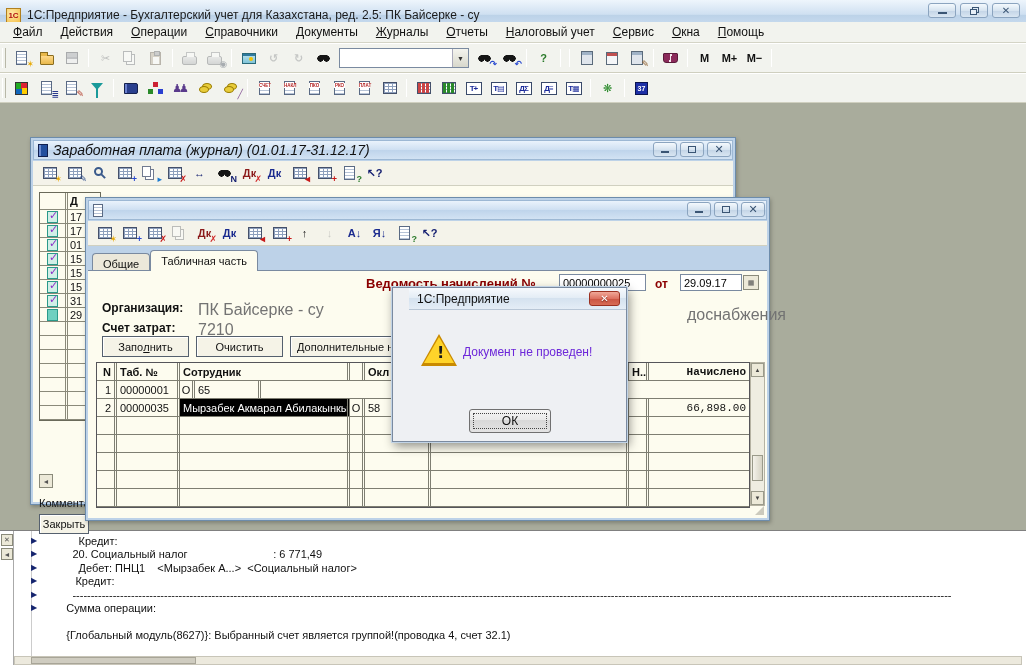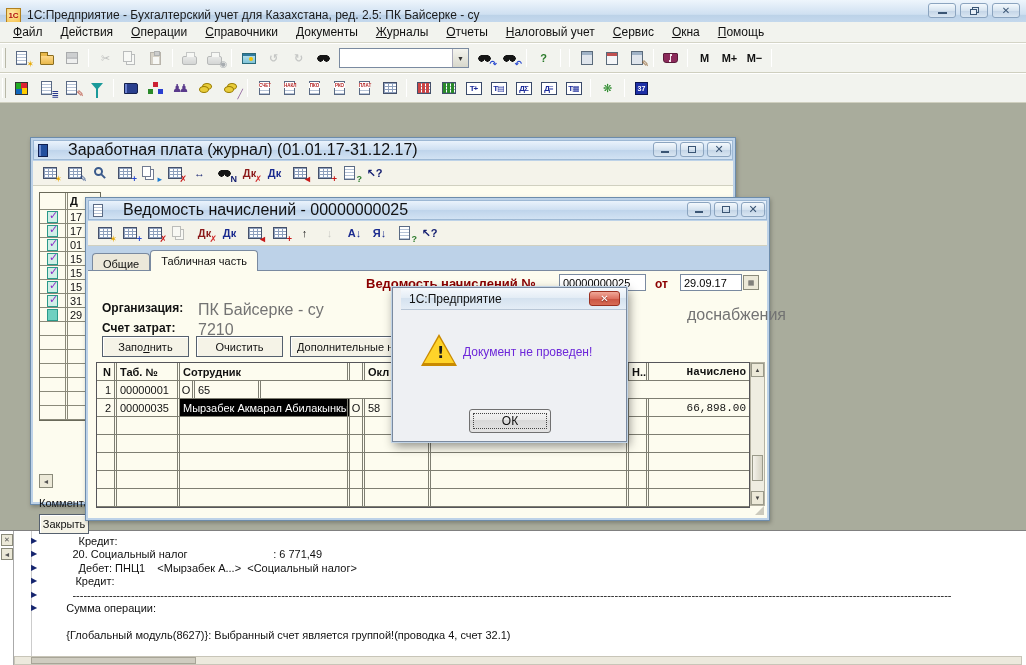--- a/index.html
+++ b/index.html
@@ -79,21 +79,21 @@
 
   .combo{display:flex;align-items:center;width:130px;height:20px;border:1px solid #7a8aa0;background:#fff;margin:0 3px;flex:none;}
   .combo input{flex:1;border:none;outline:none;height:16px;min-width:0;font-size:11px;background:#fff;}
   .combo .cbtn{width:16px;height:18px;background:linear-gradient(#f4f4ee,#d8d8cc);border-left:1px solid #aab;display:flex;align-items:center;justify-content:center;font-size:7px;color:#333;}
 
   
   .win{position:absolute;background:#bdd2e8;border:1px solid #6d8cab;box-shadow:1px 2px 4px rgba(0,0,0,.25);}
   .win .wtitle{position:absolute;left:2px;right:2px;top:2px;height:20px;
     background:linear-gradient(#eaf3fc,#cfe0f2 48%,#bed4eb 50%,#d2e2f3);
     border:1px solid #9db8d4;display:flex;align-items:center;padding:0 4px;}
-  .win .wtitle .t-text{font-size:16px;margin-left:20px;white-space:nowrap;}
+  .win .wtitle .t-text{font-size:14px;margin-left:5px;white-space:nowrap;font-style:italic;}
   .cwbtn{width:24px;height:15px;border:1px solid #8ba4bf;border-radius:3px;
     background:linear-gradient(#f4f9fd,#d7e4f0 50%,#c3d4e6 52%,#d9e6f2);
     display:flex;align-items:center;justify-content:center;color:#3a5574;}
   .cwbtns{position:absolute;right:4px;top:4px;display:flex;gap:3px;}
   .wtool{position:absolute;left:2px;right:2px;top:23px;height:25px;background:#f4f3ea;
     border-bottom:1px solid #d0d0c0;display:flex;align-items:center;padding-left:4px;}
   .wclient{position:absolute;left:2px;right:2px;bottom:2px;top:48px;background:#fdfcef;}
 
   
   .jgrid{position:absolute;left:6px;top:6px;width:62px;border:1px solid #6a6a5a;background:#fdfcef;}
@@ -140,21 +140,21 @@
   .tc.sel{background:#000000;color:#fff;}
 
   .vscroll{position:absolute;width:15px;background:#efede1;border:1px solid #b5b2a2;}
   .sbtn{position:absolute;left:0;width:13px;height:14px;background:#ece9d8;border:1px solid #9a9a8a;
     display:flex;align-items:center;justify-content:center;font-size:6px;color:#444;}
   .sthumb{position:absolute;left:1px;width:11px;background:linear-gradient(90deg,#f4f2ea,#d6d3c4);border:1px solid #9a9a8a;}
 
   
   #dialog{position:absolute;left:392px;top:287px;width:235px;height:155px;background:#eef0f3;
     border:1px solid #7a8aa0;box-shadow:0 0 0 1px #c2d4e6,2px 4px 10px rgba(0,0,0,.45);z-index:30;}
-  #dialog .dtitle{position:absolute;left:8px;right:0;top:0;height:22px;
+  #dialog .dtitle{position:absolute;left:16px;right:0;top:0;height:22px;
     background:linear-gradient(#f7fafd,#e3ecf5 48%,#d5e2ef 50%,#e4edf6);
     border-bottom:1px solid #b8c6d6;display:flex;align-items:center;padding:0 8px;font-size:12px;}
   .dclose{position:absolute;right:6px;top:3px;width:31px;height:15px;border:1px solid #9b3020;border-radius:3px;
     background:linear-gradient(#f0a898,#dd7261 50%,#c95442 52%,#d86c55);
     color:#fff;font-weight:bold;font-size:10px;display:flex;align-items:center;justify-content:center;text-shadow:0 1px 1px #7a2415;}
   .warn{position:absolute;left:28px;top:46px;width:0;height:0;border-left:18px solid transparent;border-right:18px solid transparent;border-bottom:32px solid #c98a00;}
   .warn i{position:absolute;left:-15px;top:3px;width:0;height:0;border-left:15px solid transparent;border-right:15px solid transparent;border-bottom:26px solid #ffd42a;}
   .warn b{position:absolute;left:-2px;top:9px;font-size:16px;color:#1a1a1a;font-family:"DejaVu Sans",sans-serif;}
   .dmsg{position:absolute;left:70px;top:57px;font-size:12px;color:#6d28d9;}
   .okbtn{position:absolute;left:76px;top:121px;width:82px;height:24px;border:1px solid #707070;border-radius:3px;
@@ -556,21 +556,20 @@
         </div>
       <span class="mini-btn" style="left:6px;top:288px">◄</span>
       <span style="position:absolute;left:6px;top:311px;font-size:11px">Комментарий:</span>
       <span class="btn1c fl" style="position:absolute;left:6px;top:328px;width:50px;height:20px">Закрыть</span>
     </div>
   </div>
 
   <div class="win" id="swin" style="left:85px;top:197px;width:685px;height:324px;z-index:10">
     <div class="wtitle">
       <span class="sicon"></span>
-      <span class="t-text">Ведомость начислений - 00000000025</span>
     </div>
     <div class="cwbtns">
       <span class="cwbtn">
           <span style="width:8px;height:2px;background:#3a5574;margin-top:5px"></span>
         </span>
       <span class="cwbtn">
           <span style="width:8px;height:7px;border:1px solid #3a5574"></span>
         </span>
       <span class="cwbtn">✕</span>
     </div>

